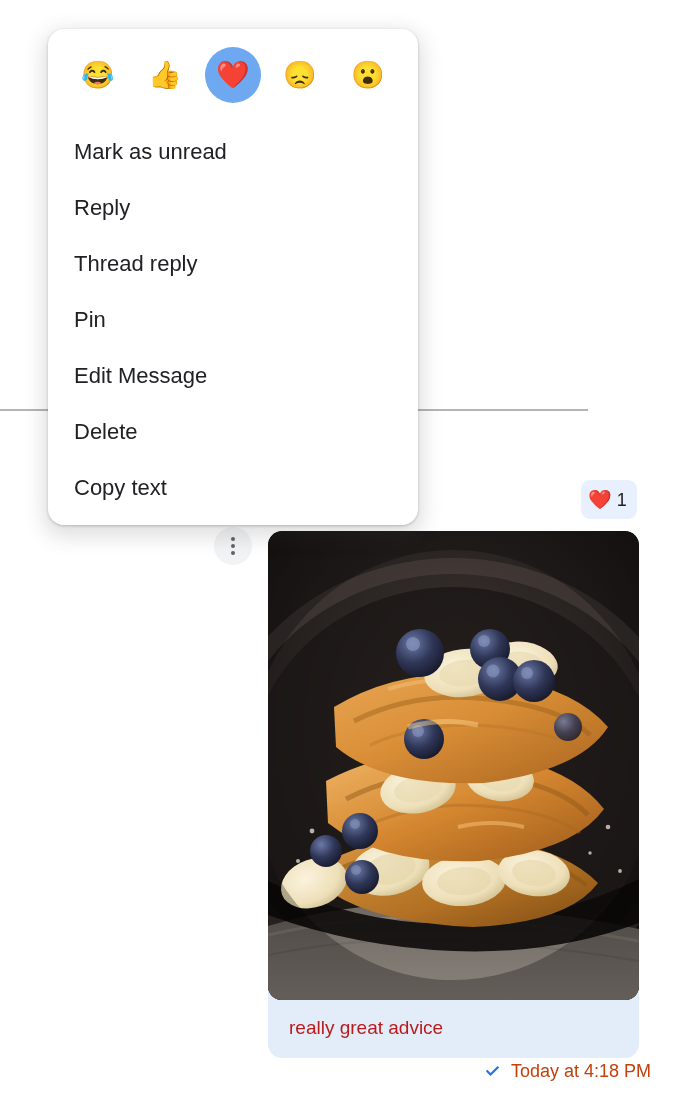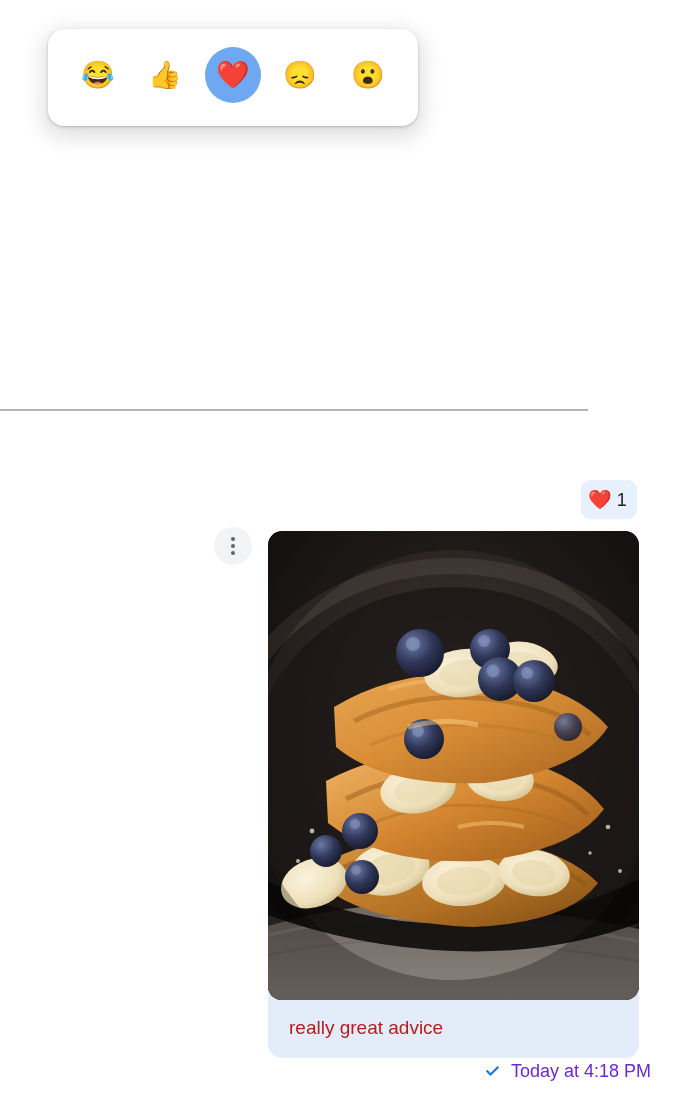--- a/index.html
+++ b/index.html
@@ -121,21 +121,21 @@
     align-items: center;
     gap: 10px;
   }
   #message-meta .check-icon {
     display: block;
     width: 17px;
     height: 17px;
   }
   #message-meta .time-text {
     font-size: 18px;
-    color: #6d28d9;
+    color: #c2410c;
     line-height: 1;
   }
 
   
   #context-menu {
     position: absolute;
     left: 48px;
     top: 29px;
     width: 370px;
     background: #ffffff;
@@ -350,14 +350,23 @@
 <div id="context-menu">
 
   <div id="reaction-row">
       <button class="reaction-option">😂</button>
       <button class="reaction-option">👍</button>
       <button class="reaction-option selected">❤️</button>
       <button class="reaction-option">😞</button>
       <button class="reaction-option">😮</button>
     </div>
 
+  <div id="menu-items">
+      <div class="menu-item">Mark as unread</div>
+      <div class="menu-item">Reply</div>
+      <div class="menu-item">Thread reply</div>
+      <div class="menu-item">Pin</div>
+      <div class="menu-item">Edit Message</div>
+      <div class="menu-item">Delete</div>
+      <div class="menu-item">Copy text</div>
+    </div>
 
 </div>
 
 </body></html>

